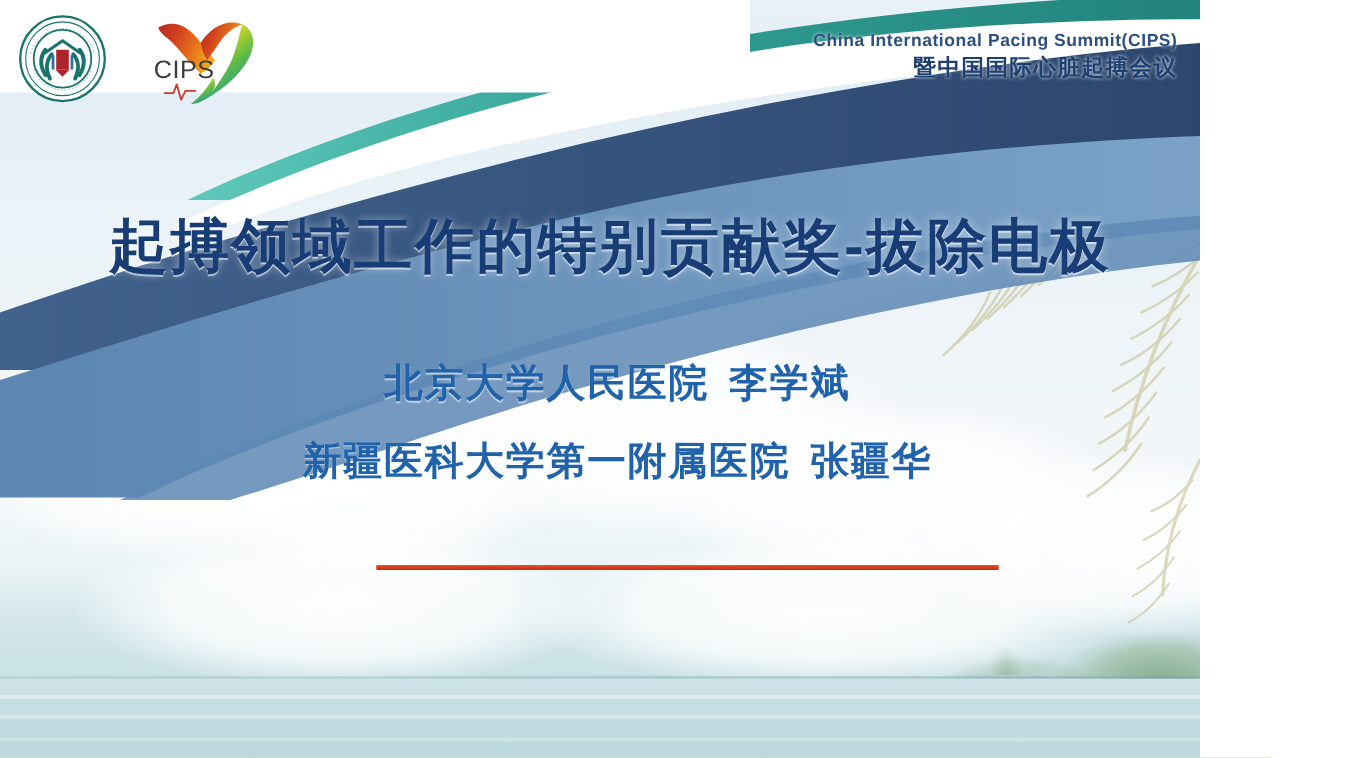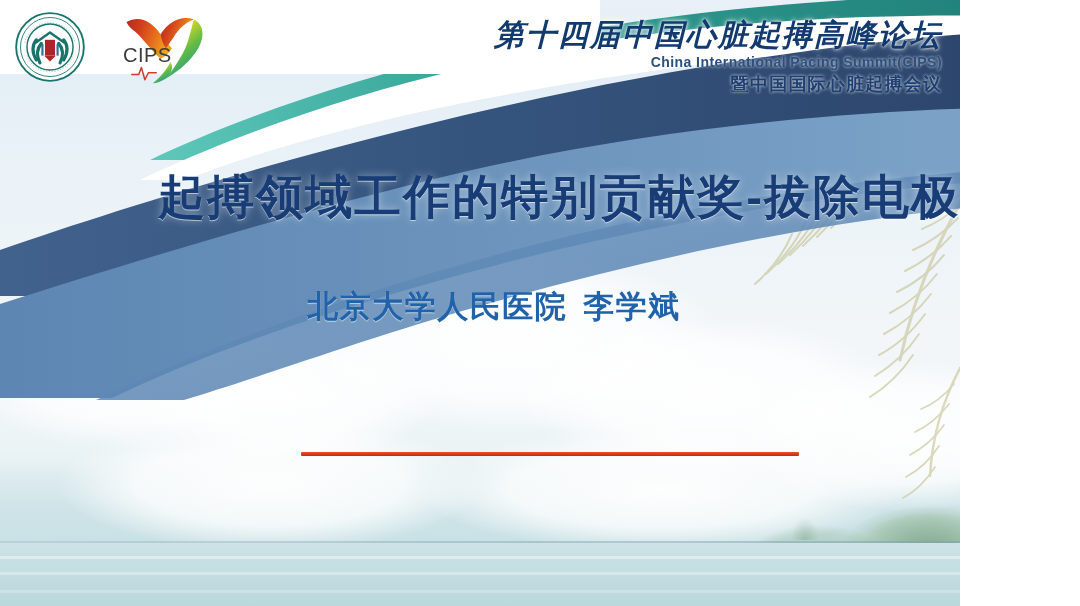--- a/index.html
+++ b/index.html
@@ -197,21 +197,21 @@
     letter-spacing: 1.2px;
     text-shadow: 0 0 3px rgba(255,255,255,.9);
     white-space: nowrap;
   }
 
   
   .main-title {
     position: absolute;
     left: 16px; right: 0;
     top: 166px;
-    text-align: right;
+    text-align: center;
     font-size: 47px;
     font-weight: 700;
     color: #173c76;
     letter-spacing: 2px;
     white-space: nowrap;
     text-shadow:
       0 1px 0 rgba(255,255,255,.55),
       0 0 8px rgba(255,255,255,.45);
   }
 
@@ -410,28 +410,30 @@
 
     <path d="M93,13 C104,18 106,32 98,46 C90,60 76,72 62,80 C72,66 80,54 84,44 C88,34 90,23 93,13 Z" fill="url(#ribbonB)"></path>
     <path d="M62,80 C56,84 50,86 46,86 C56,78 62,70 66,62 C70,66 68,74 62,80 Z" fill="url(#ribbonB)"></path>
 
     <text x="12" y="62" font-family="Liberation Sans, sans-serif" font-size="23" font-weight="400" fill="#3b3b3b" letter-spacing="0.5">CIPS</text>
 
     <polyline points="22,76 30,76 33,68 37,82 41,74 50,74" fill="none" stroke="#cf3a2a" stroke-width="1.7" stroke-linejoin="round" stroke-linecap="round"></polyline>
   </svg>
 
   <div class="event-header">
-    <div class="event-cn">第十四届中国心脏起搏高峰论坛</div>
     <div class="event-en">China International Pacing Summit(CIPS)</div>
     <div class="event-sub">暨中国国际心脏起搏会议</div>
   </div>
 
   <div class="main-title">起搏领域工作的特别贡献奖-拔除电极</div>
 
   <div class="speakers">
     <div class="speaker-line">
       <span>北京大学人民医院</span><span class="name">李学斌</span>
     </div>
+    <div class="speaker-line">
+      <span>新疆医科大学第一附属医院</span><span class="name">张疆华</span>
+    </div>
   </div>
 
   <div class="underline-rule"></div>
 
 </div>
 
 </body></html>

